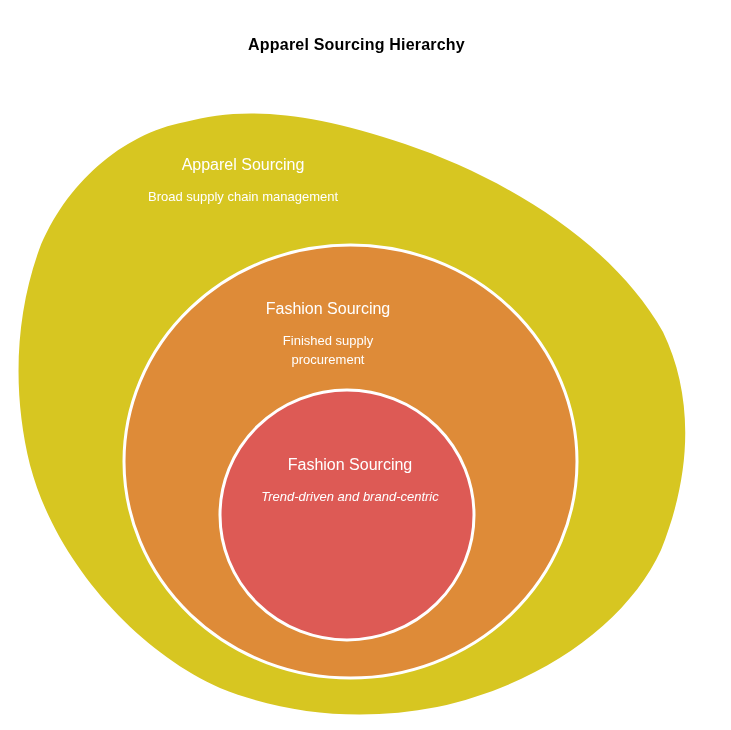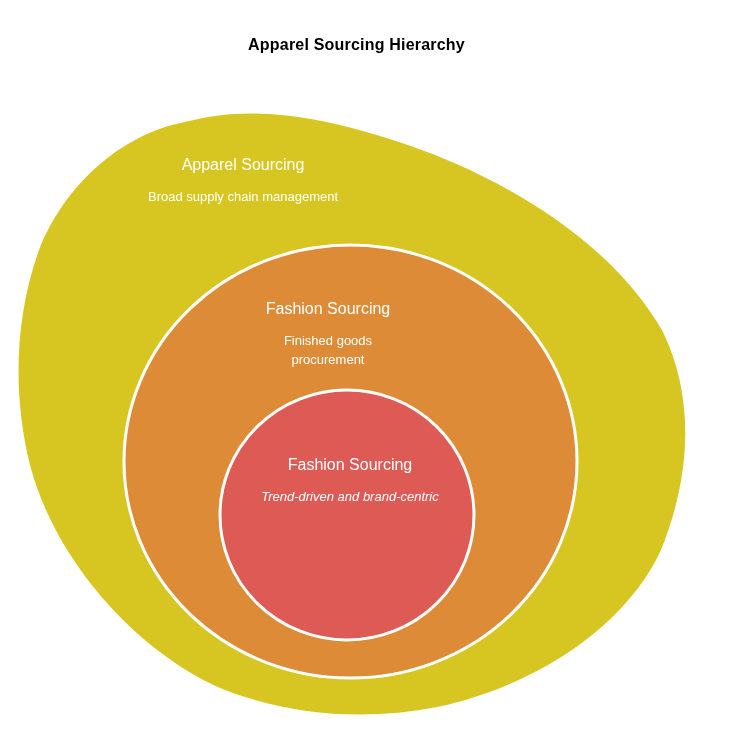--- a/index.html
+++ b/index.html
@@ -78,21 +78,21 @@
     <ellipse cx="347" cy="515" rx="127" ry="125" stroke="#ffffff" stroke-width="3" fill="#dd5a55"></ellipse>
   </svg>
 
   <div class="lvl-label label-apparel">
     <div class="lvl-name">Apparel Sourcing</div>
     <div class="lvl-desc">Broad supply chain management</div>
   </div>
 
   <div class="lvl-label label-garment">
     <div class="lvl-name">Fashion Sourcing</div>
-    <div class="lvl-desc">Finished goods procurement</div>
+    <div class="lvl-desc">Finished supply procurement</div>
   </div>
 
   <div class="lvl-label label-fashion">
     <div class="lvl-name">Fashion Sourcing</div>
     <div class="lvl-desc">Trend-driven and brand-centric</div>
   </div>
 
 </div>
 
 </body></html>

